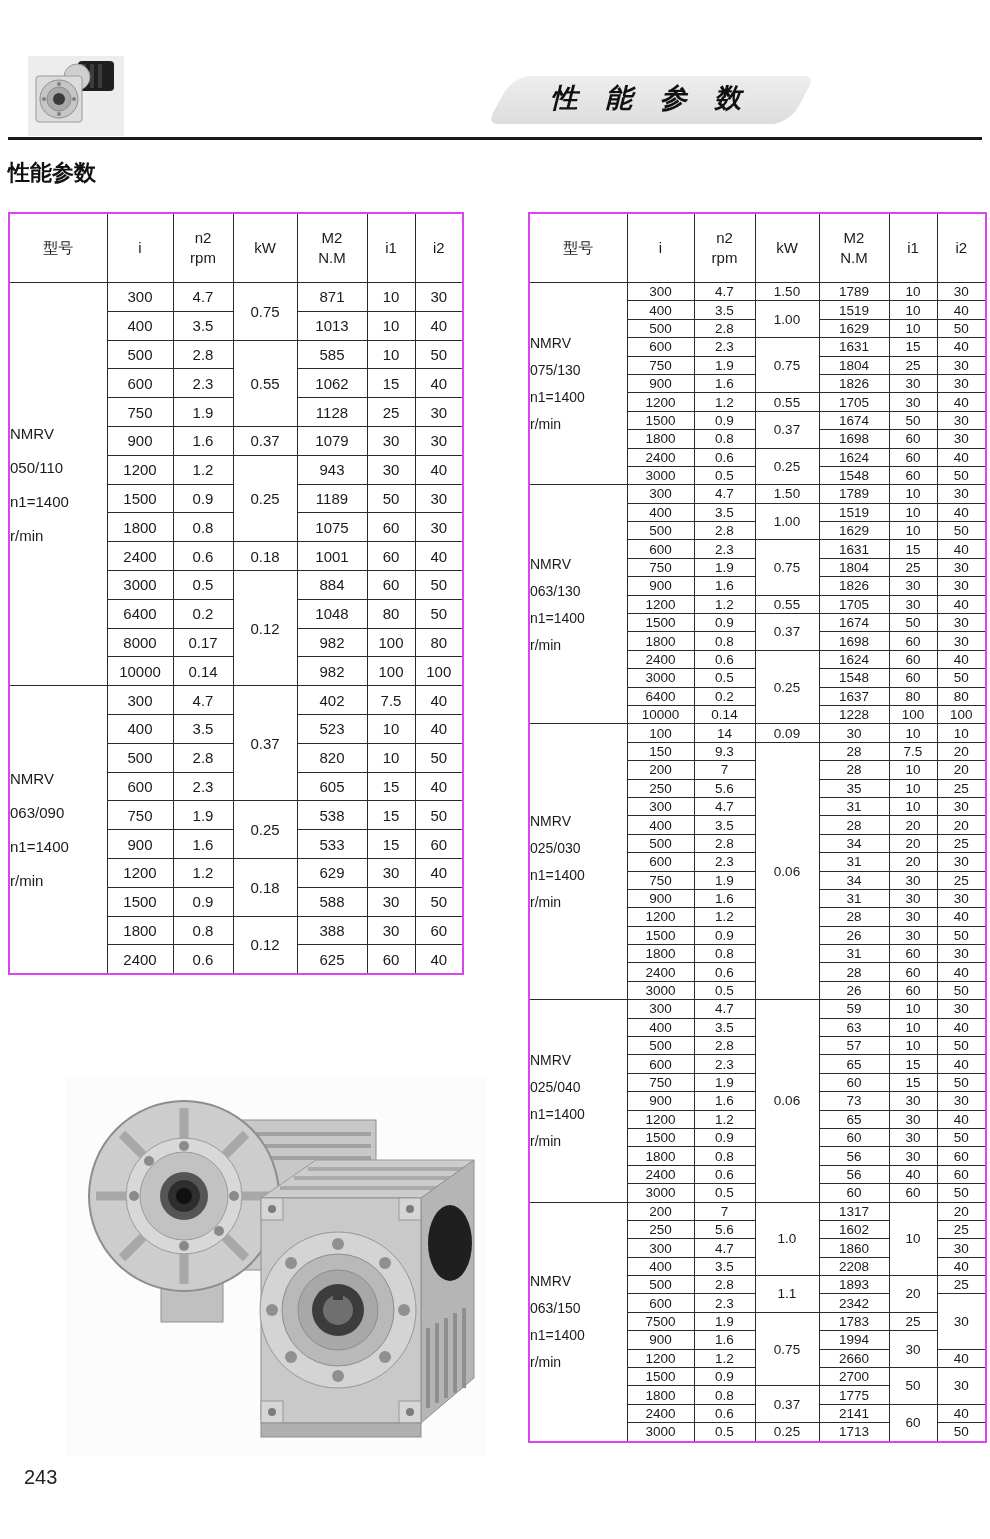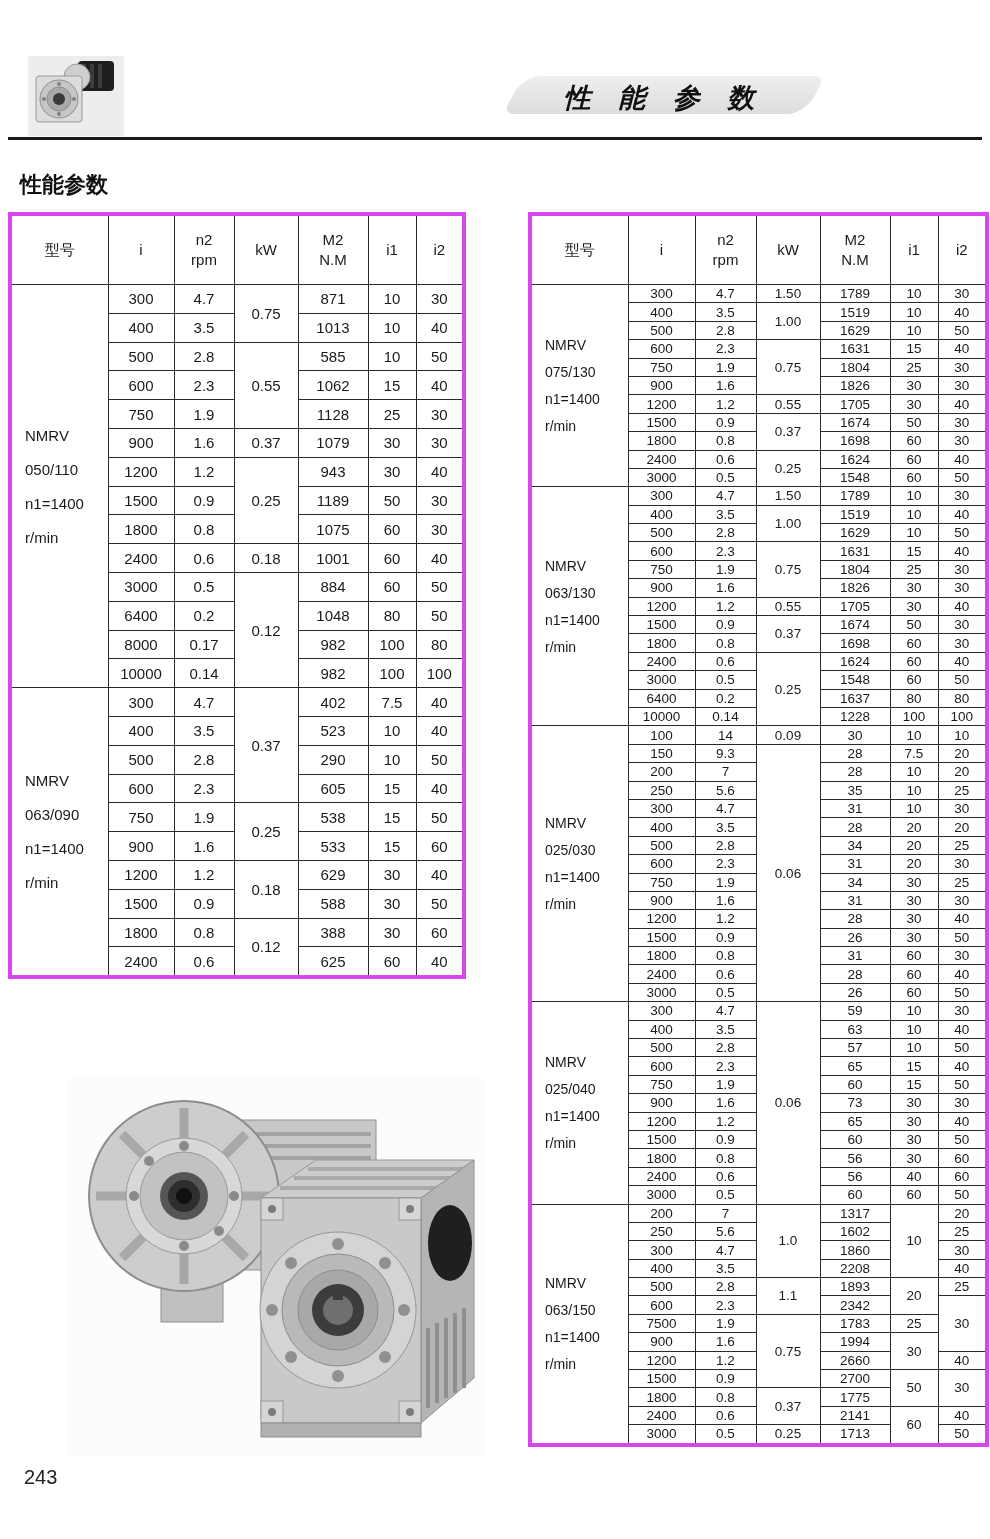--- a/index.html
+++ b/index.html
@@ -2,50 +2,50 @@
 <html><head>
 <meta charset="utf-8">
 <style>
   html,body { margin:0; padding:0; background:#ffffff; }
   .page {
     position:relative; width:990px; height:1539px; background:#ffffff;
     font-family:"Liberation Sans", sans-serif; color:#1a1a1a; overflow:hidden;
   }
   
   .thumb { position:absolute; left:28px; top:56px; width:96px; height:80px; }
-  .banner { position:absolute; left:513px; top:76px; width:302px; height:38px; }
+  .banner { position:absolute; left:500px; top:76px; width:302px; height:48px; }
   .banner-shape {
     position:absolute; left:0; top:0; right:0; bottom:0;
     background:linear-gradient(#eeeeee,#dddddd);
     transform:skewX(-28deg); border-radius:18px 10px 18px 10px;
   }
   .banner-text {
     position:relative; z-index:1; display:block; width:100%; text-align:center;
     line-height:44px; font-size:27px; font-weight:bold; font-style:italic;
     letter-spacing:10px; color:#111;
   }
   .rule { position:absolute; left:8px; top:137px; width:974px; height:3px; background:#1a1a1a; }
-  .sec-title { position:absolute; margin:12px; font-size:22px; font-weight:bold; color:#111; }
+  .sec-title { position:absolute; margin:0; font-size:22px; font-weight:bold; color:#111; }
   #params-title { left:8px; top:158px; }
   #photos-title { left:8px; top:1000px; }
   .pageno { position:absolute; left:24px; top:1466px; font-size:20px; color:#222; }
 
   
   .ptable { position:absolute; border-collapse:collapse; table-layout:fixed; background:#fff; }
   .ptable th, .ptable td {
     border:1px solid #2a2a2a; text-align:center; font-weight:normal;
     padding:0; color:#1a1a1a; overflow:hidden; white-space:nowrap;
   }
-  .ptable { border:4px solid #d946ef; }
+  .ptable { border:2px solid #d946ef; }
   .ptable thead th { height:68px; font-size:15px; line-height:1.35; }
   #left-table  { left:8px;  top:212px; width:454px; }
   #right-table { left:528px; top:212px; width:457px; }
   #left-table  td { height:27.8px; font-size:15px; }
   #right-table td { height:17.4px; font-size:13.5px; }
-  .ptable .model-cell { text-align:left; padding-left:13px; vertical-align:middle; }
+  .ptable .model-cell { text-align:left; vertical-align:middle; }
   #left-table  .model-cell div { margin:17px 0; font-size:15px; }
   #right-table .model-cell div { margin:11px 0; font-size:14px; }
 
   .photo { position:absolute; left:66px; top:1078px; width:420px; height:378px; }
 </style>
 </head>
 <body>
 
 <div class="page">
 
@@ -232,21 +232,21 @@
         <tr>
           <td rowspan="1">400</td>
           <td rowspan="1">3.5</td>
           <td rowspan="1">523</td>
           <td rowspan="1">10</td>
           <td rowspan="1">40</td>
         </tr>
         <tr>
           <td rowspan="1">500</td>
           <td rowspan="1">2.8</td>
-          <td rowspan="1">290</td>
+          <td rowspan="1">820</td>
           <td rowspan="1">10</td>
           <td rowspan="1">50</td>
         </tr>
         <tr>
           <td rowspan="1">600</td>
           <td rowspan="1">2.3</td>
           <td rowspan="1">605</td>
           <td rowspan="1">15</td>
           <td rowspan="1">40</td>
         </tr>

